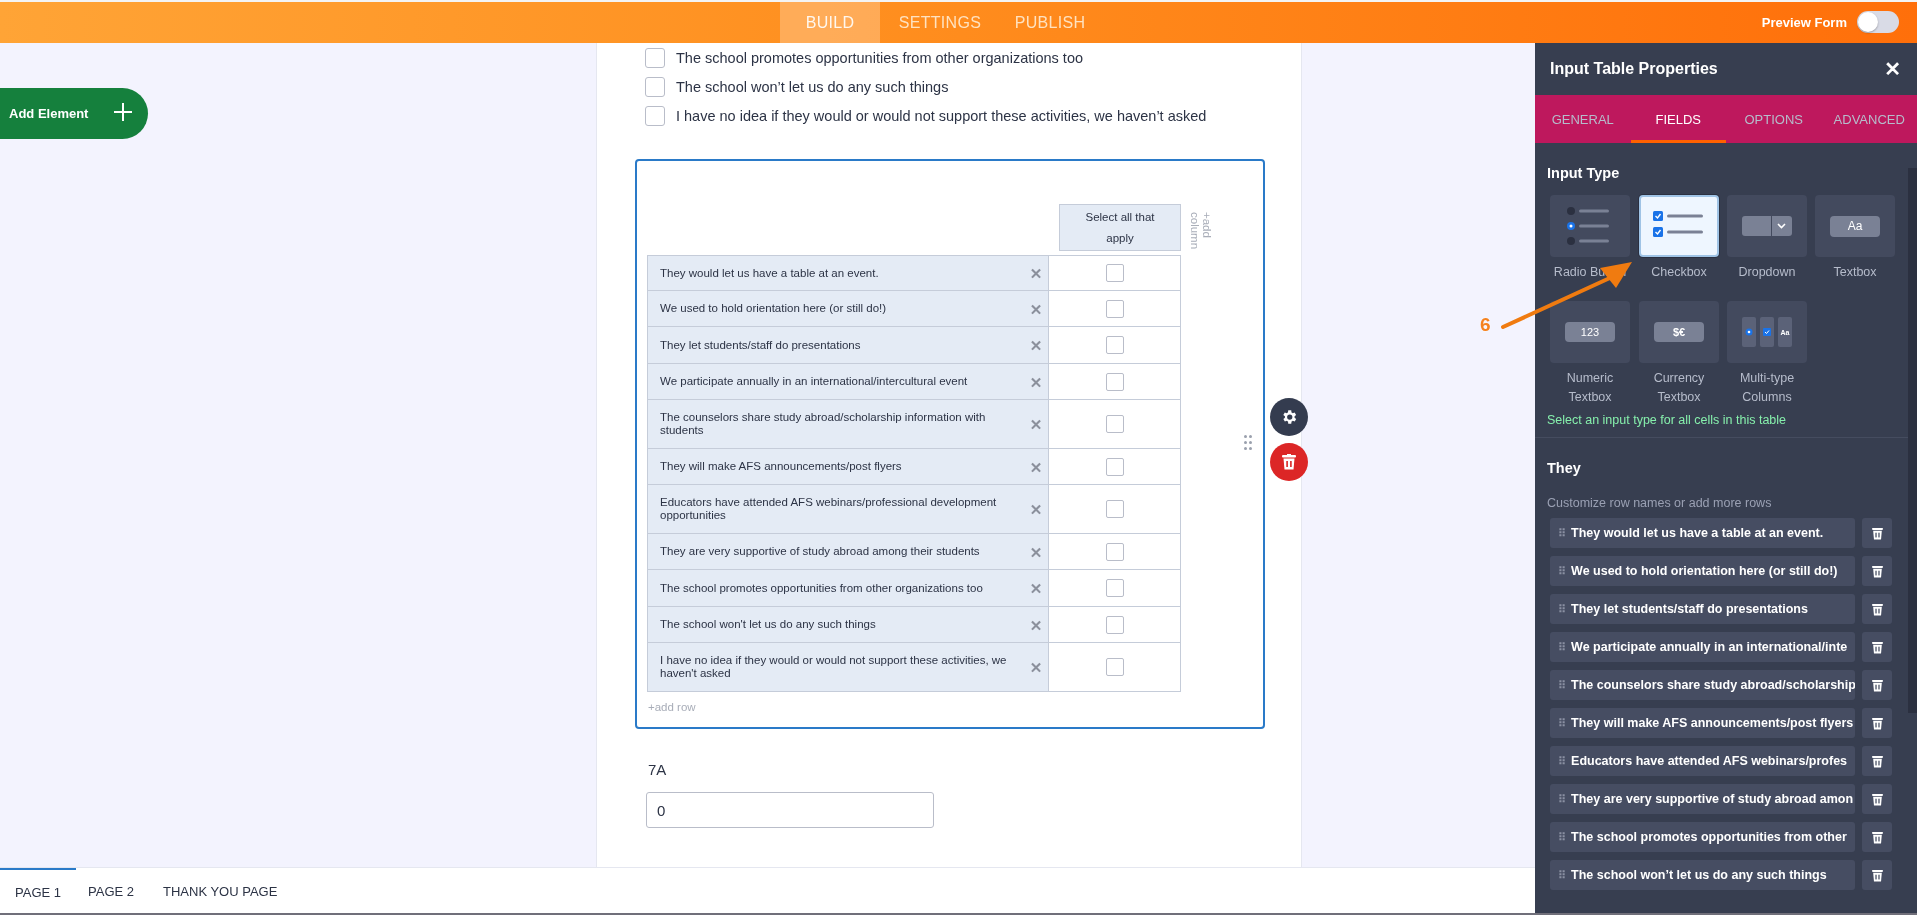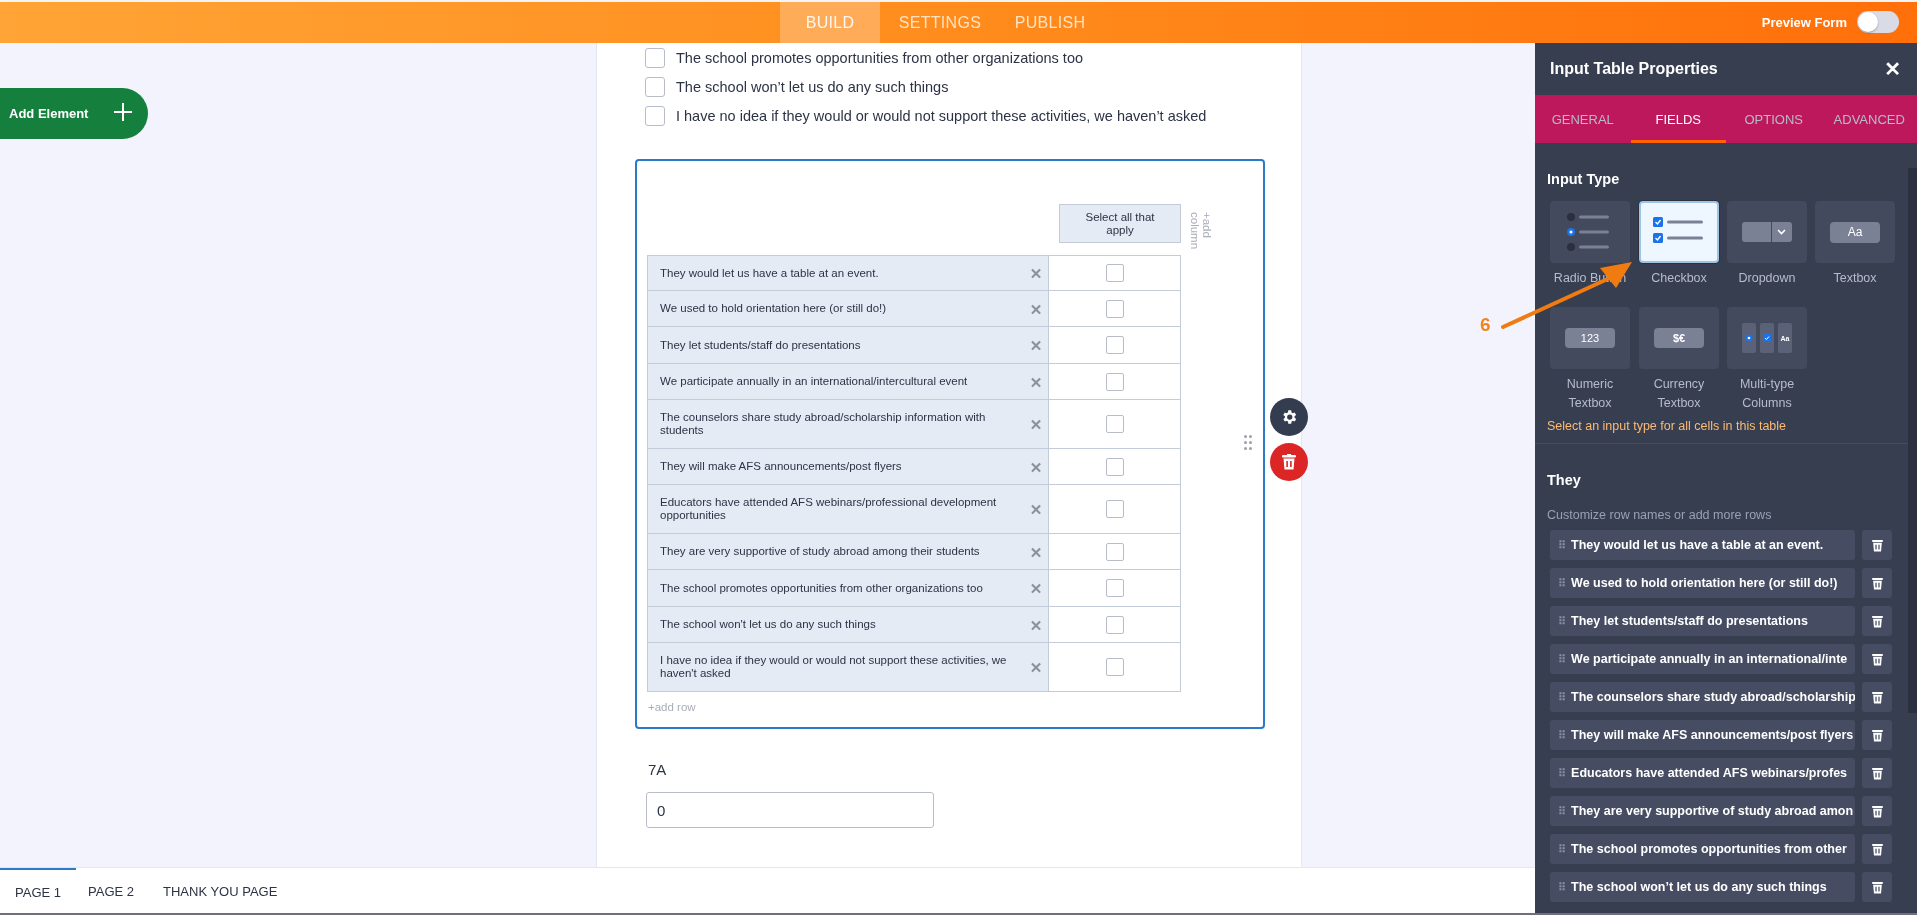--- a/index.html
+++ b/index.html
@@ -33,23 +33,23 @@
   
   .canvas { position: absolute; left: 596px; top: 43px; width: 706px; height: 825px; background: #fff;
     border-left: 1px solid #e5e7f0; border-right: 1px solid #e5e7f0; }
   .prev-opts { position: absolute; left: 48px; top: 0; }
   .prev-opt { display: flex; align-items: center; height: 29px; font-size: 14.5px; color: #2c3345; }
   .prev-opt .cb { width: 20px; height: 20px; border: 1px solid #b9bdc9; border-radius: 3px; margin-right: 11px; background: #fff; cursor: pointer; }
 
   .question { position: absolute; left: 38px; top: 116px; width: 630px; height: 570px; border: 2px solid #2a7ac8; border-radius: 4px; }
   .q-title { position: absolute; left: 11px; top: 12px; font-size: 15.5px; color: #2c3345; }
   .tbl { position: absolute; left: 10px; top: 43px; }
-  .col-head { position: absolute; left: 412px; top: 0; width: 122px; height: 39px; background: #e4ebf5;
+  .col-head { position: absolute; left: 412px; top: 0; width: 122px; height: 47px; background: #e4ebf5;
     border: 1px solid #c5ccd9; display: flex; align-items: center; justify-content: center; text-align: center;
-    font-size: 11.5px; color: #2c3345; line-height: 13px; padding: 0 12px; }
+    font-size: 11.5px; color: #2c3345; line-height: 21px; padding: 0 12px; }
   .add-col { position: absolute; left: 542px; top: 8px; writing-mode: vertical-rl; font-size: 11.5px; color: #a8adb8; cursor: pointer; }
   .rows { position: absolute; left: 0; top: 51px; width: 534px; }
   .row { display: flex; border: 1px solid #c5ccd9; border-top: none; }
   .row:first-child { border-top: 1px solid #c5ccd9; }
   .row .lab { width: 402px; background: #e4ebf5; display: flex; align-items: center; padding: 0 36px 0 12px;
     font-size: 11.5px; line-height: 13px; color: #2c3345; position: relative; border-right: 1px solid #c5ccd9; }
   .row .x { position: absolute; right: 6px; top: 50%; transform: translateY(-50%); color: #8b909c; font-size: 15px; font-weight: bold; cursor: pointer; }
   .row .cell { width: 131px; background: #fff; display: flex; align-items: center; justify-content: center; }
   .row .cell .cb { width: 18px; height: 18px; border: 1px solid #b9bdc9; border-radius: 2px; cursor: pointer; }
   .add-row { position: absolute; left: 11px; top: 540px; font-size: 11.5px; color: #a8adb8; cursor: pointer; }
@@ -75,27 +75,27 @@
 
   
   .panel { position: absolute; left: 1535px; top: 43px; width: 382px; height: 872px; background: #373e50; color: #fff; }
   .p-head { height: 52px; display: flex; align-items: center; padding-left: 15px; font-size: 16px; font-weight: bold; position: relative; }
   .p-close { position: absolute; right: 16px; top: 14px; font-size: 20px; cursor: pointer; color: #fff; }
   .p-tabs { height: 48px; background: #be185d; display: flex; }
   .p-tab { flex: 1; display: flex; align-items: center; justify-content: center; font-size: 13px; color: #b6bccb; cursor: pointer; position: relative; }
   .p-tab.active { color: #fff; }
   .p-tab.active::after { content: ""; position: absolute; left: 0; right: 0; bottom: 0; height: 3px; background: #ff6100; }
   .p-body { padding: 0 0 0 12px; position: relative; }
-  .sec-title { font-size: 14.5px; font-weight: bold; margin-top: 28px; margin-left: 0; }
+  .sec-title { font-size: 14.5px; font-weight: bold; margin-top: 22px; margin-left: 0; }
   .types { position: relative; margin-top: 14px; height: 230px; }
   .type { position: absolute; width: 80px; text-align: center; }
   .type .box { width: 80px; height: 62px; background: #434a5e; border-radius: 4px; display: flex; align-items: center; justify-content: center; cursor: pointer; }
   .type.sel .box { background: #eef6ff; border: 2px solid #9fc3e5; box-shadow: 0 0 0 1px #2b3040; }
   .type .tl { font-size: 12.5px; color: #b6bccb; margin-top: 6px; line-height: 19px; }
-  .hint { font-size: 12.5px; color: #fdba74; position: absolute; left: 0; top: 218px; }
+  .hint { font-size: 12.5px; color: #86efac; position: absolute; left: 0; top: 218px; }
   .divider { height: 1px; background: #454c5f; margin-top: 12px; margin-left: -12px; margin-right: 8px; }
   .rows-sub { font-size: 12.5px; color: #9aa0b3; margin-top: 20px; }
   .prow { display: flex; margin-top: 8px; margin-left: 3px; }
   .prow .field { width: 305px; height: 30px; background: #464d62; border-radius: 3px; display: flex; align-items: center; padding-left: 8px; font-size: 12.5px; font-weight: bold; color: #fff; white-space: nowrap; overflow: hidden; cursor: text; }
   .prow .grip { color: #8a90a2; font-size: 11px; margin-right: 6px; letter-spacing: -1px; }
   .prow .del { width: 30px; height: 30px; background: #464d62; border-radius: 3px; margin-left: 7px; display: flex; align-items: center; justify-content: center; cursor: pointer; }
   .scrollbar { position: absolute; left: 1908px; top: 168px; width: 9px; height: 545px; background: #2b3040; }
 
   
   .annot-num { position: absolute; left: 1480px; top: 314px; font-size: 19px; font-weight: bold; color: #f5821f; text-shadow: 0 0 2px #fff; }

